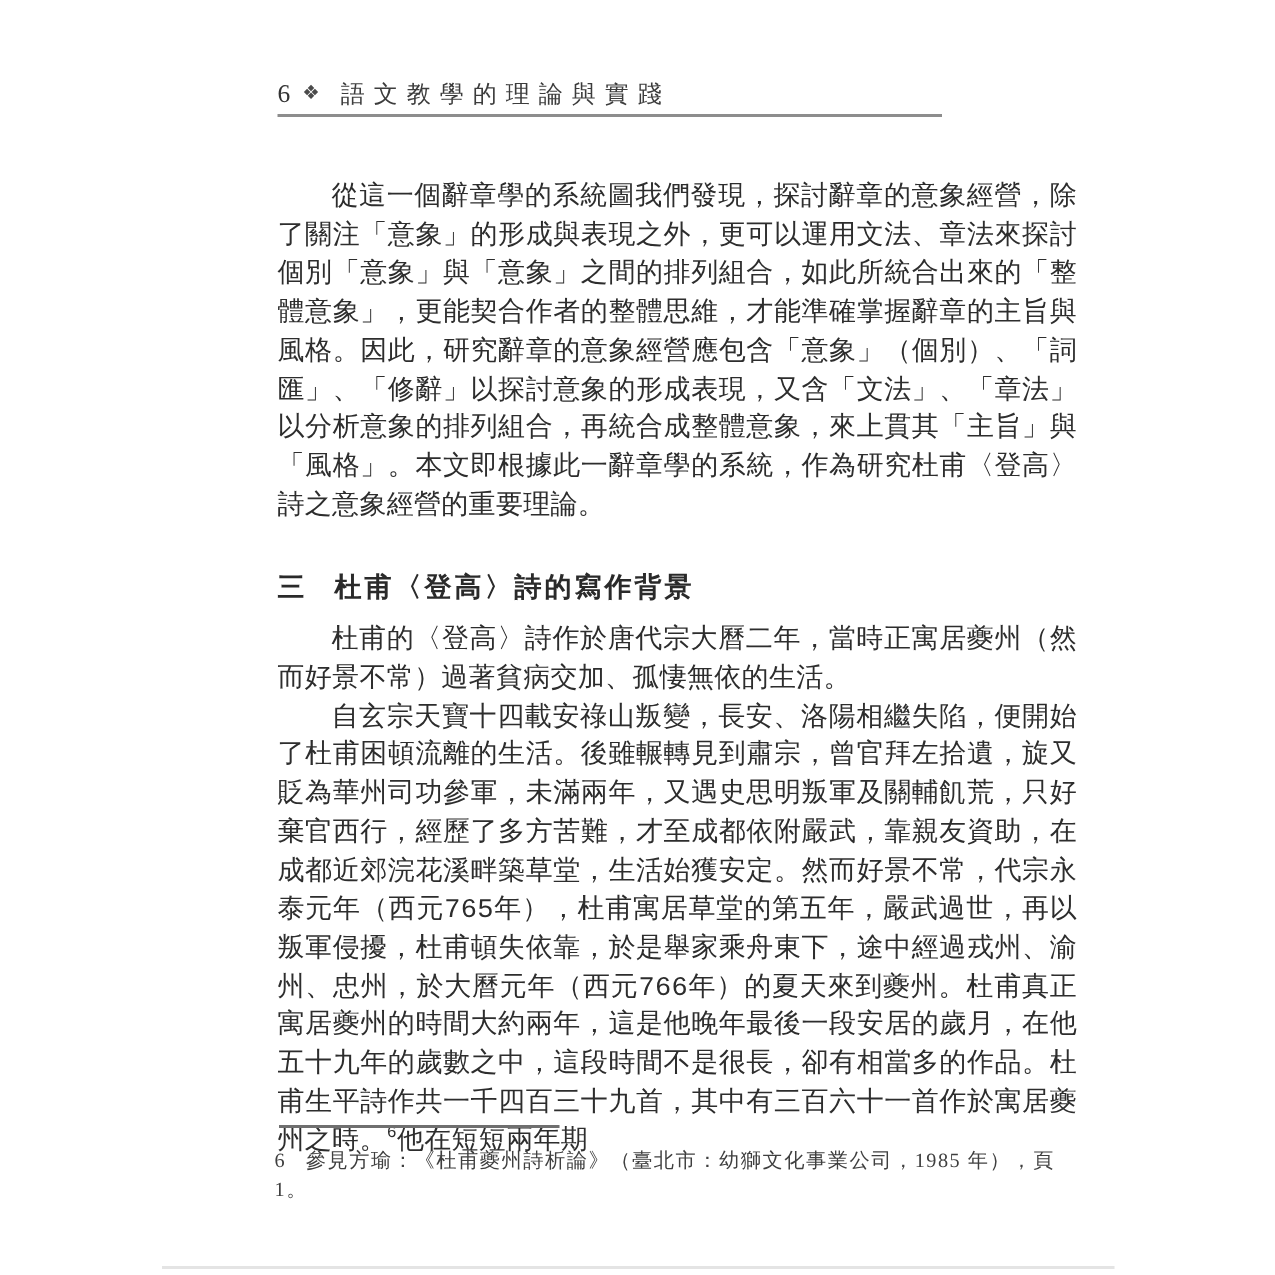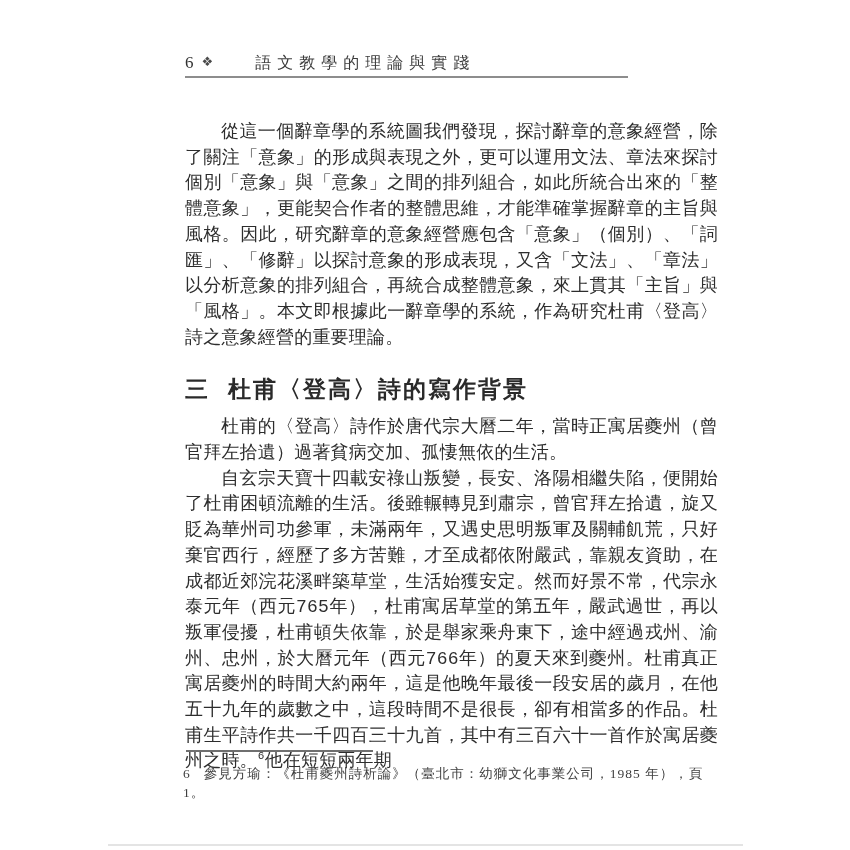--- a/index.html
+++ b/index.html
@@ -36,21 +36,20 @@
   .ornament {
     font-size: 13px;
     color: #4a4a4a;
     margin-right: 14px;
     transform: translateY(-1px);
   }
   .running-title {
     font-size: 16px;
     letter-spacing: 6px;
     color: #3c3c3c;
-    margin-left: 28px;
   }
   .header-rule {
     position: absolute;
     left: 185px;
     top: 76px;
     width: 443px;
     height: 2px;
     background: #8d8d8d;
   }
 
@@ -73,23 +72,23 @@
     font-family: Liberation Mono, monospace;
   }
   .fn-ref {
     font-size: 11px;
     line-height: 0;
     vertical-align: super;
     color: #2d2d2d;
   }
   .section-heading {
     margin: 25px 0 9px 0;
-    font-family: Liberation Mono, monospace;
+    font-family: Liberation Serif, serif;
     font-weight: 700;
-    font-size: 23px;
+    font-size: 18px;
     line-height: 30px;
     color: #2a2a2a;
     letter-spacing: 2px;
   }
   .section-heading .sec-num {
     margin-right: 18px;
   }
 
   
   .footnote-rule {
@@ -134,21 +133,21 @@
     <span class="ornament">❖</span>
     <span class="running-title">語文教學的理論與實踐</span>
   </header>
   <div class="header-rule"></div>
 
   <main class="content">
     <p class="body-para">從這一個辭章學的系統圖我們發現，探討辭章的意象經營，除了關注「意象」的形成與表現之外，更可以運用文法、章法來探討個別「意象」與「意象」之間的排列組合，如此所統合出來的「整體意象」，更能契合作者的整體思維，才能準確掌握辭章的主旨與風格。因此，研究辭章的意象經營應包含「意象」（個別）、「詞匯」、「修辭」以探討意象的形成表現，又含「文法」、「章法」以分析意象的排列組合，再統合成整體意象，來上貫其「主旨」與「風格」。本文即根據此一辭章學的系統，作為研究杜甫〈登高〉詩之意象經營的重要理論。</p>
 
     <h2 class="section-heading"><span class="sec-num">三</span><span>杜甫〈登高〉詩的寫作背景</span></h2>
 
-    <p class="body-para">杜甫的〈登高〉詩作於唐代宗大曆二年，當時正寓居夔州（曾官拜左拾遺）過著貧病交加、孤悽無依的生活。</p>
+    <p class="body-para">杜甫的〈登高〉詩作於唐代宗大曆二年，當時正寓居夔州（然而好景不常）過著貧病交加、孤悽無依的生活。</p>
 
     <p class="body-para"><span>自玄宗天寶十四載安祿山叛變，長安、洛陽相繼失陷，便開始了杜甫困頓流離的生活。後雖輾轉見到肅宗，曾官拜左拾遺，旋又貶為華州司功參軍，未滿兩年，又遇史思明叛軍及關輔飢荒，只好棄官西行，經歷了多方苦難，才至成都依附嚴武，靠親友資助，在成都近郊浣花溪畔築草堂，生活始獲安定。然而好景不常，代宗永泰元年（西元765年），杜甫寓居草堂的第五年，嚴武過世，再以叛軍侵擾，杜甫頓失依靠，於是舉家乘舟東下，途中經過戎州、渝州、忠州，於大曆元年（西元766年）的夏天來到夔州。杜甫真正寓居夔州的時間大約兩年，這是他晚年最後一段安居的歲月，在他五十九年的歲數之中，這段時間不是很長，卻有相當多的作品。杜甫生平詩作共一千四百三十九首，其中有三百六十一首作於寓居夔州之時。</span><sup class="fn-ref">6</sup><span>他在短短兩年期</span></p>
   </main>
 
   <div class="footnote-rule"></div>
 
   <div class="footnote">
     <span class="fn-marker">6</span><span class="fn-text">參見方瑜：《杜甫夔州詩析論》（臺北市：幼獅文化事業公司，1985 年），頁 1。</span>
   </div>
 

